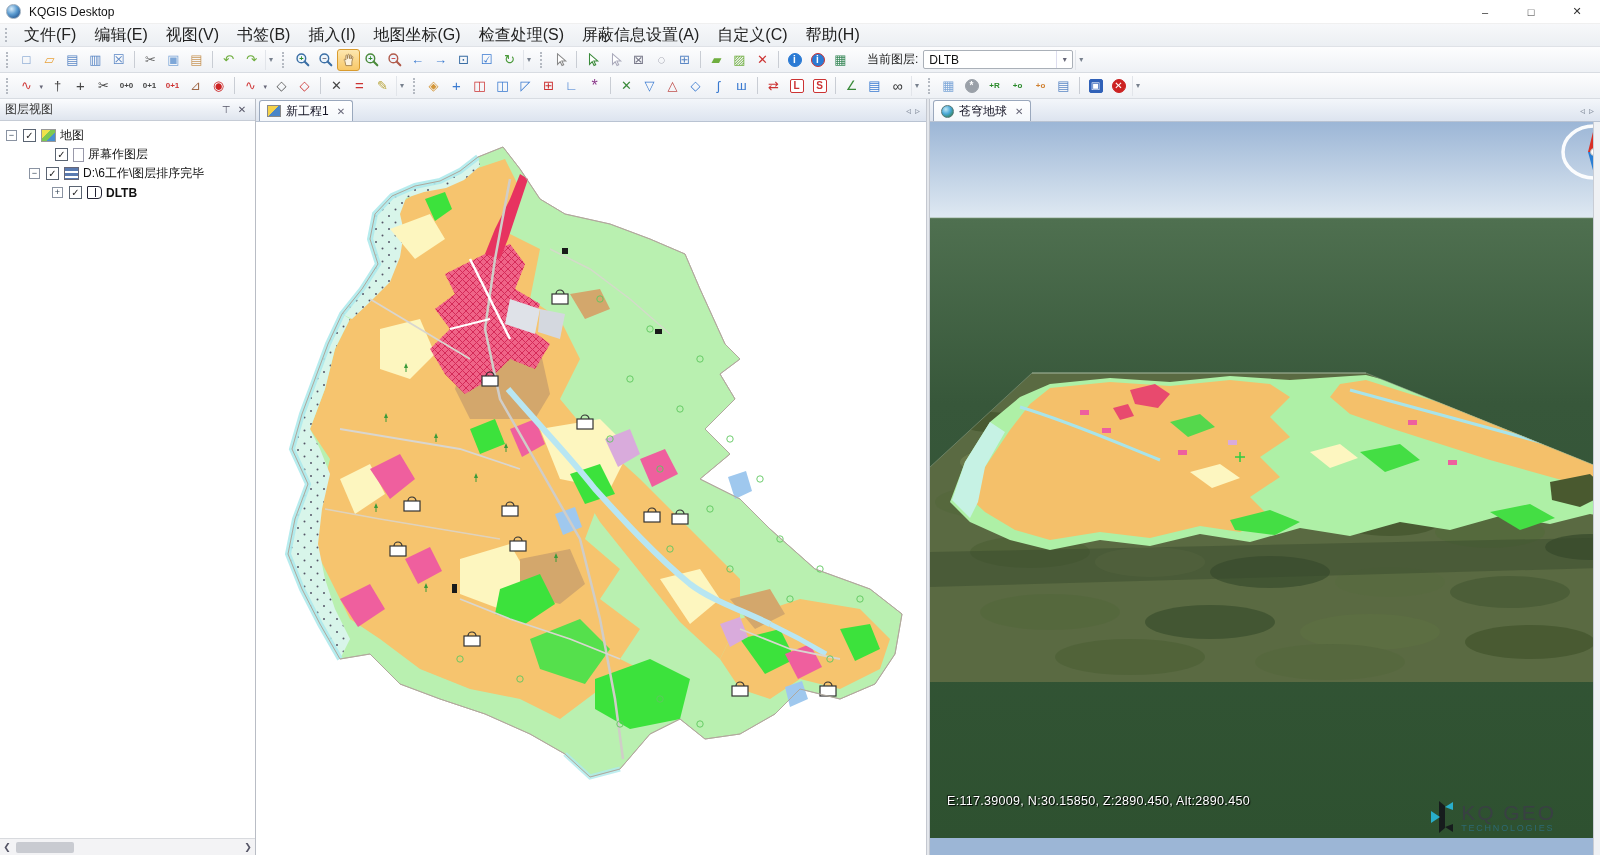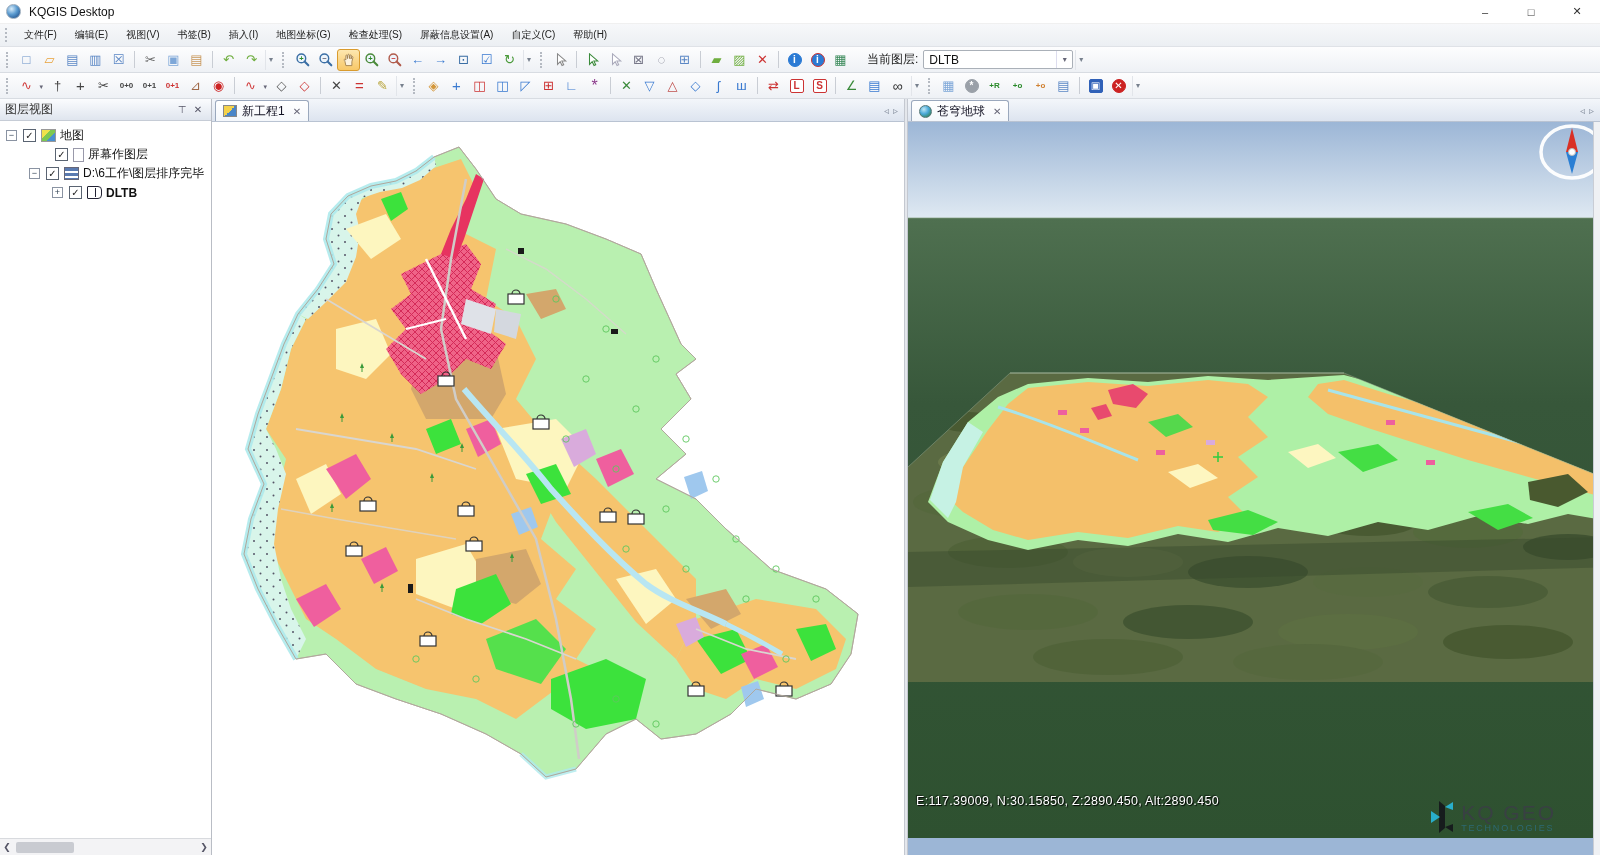--- a/index.html
+++ b/index.html
@@ -9,41 +9,41 @@
   
   .titlebar{height:24px;background:#fff;display:flex;align-items:center;padding-left:6px;flex:none;border-bottom:1px solid #f0f0f0}
   .appicon{width:15px;height:15px;border-radius:50%;background:radial-gradient(circle at 35% 30%,#d8ecfa,#5b9bd0 45%,#1f4f8a 90%);border:1px solid #9ab;flex:none}
   .apptitle{font-size:12px;color:#111;margin-left:8px}
   .winbtns{margin-left:auto;display:flex;height:100%}
   .winbtn{width:46px;display:flex;align-items:center;justify-content:center;font-size:11px;color:#333;cursor:default}
 
   
   .menubar{height:23px;background:linear-gradient(#f7f8fa,#eceff3);display:flex;align-items:center;flex:none;border-bottom:1px solid #dfe2e7;padding-left:2px}
   .menugrip{width:5px;height:14px;border-left:2px dotted #b5bac2;margin:0 5px 0 3px}
-  .menuitem{font-size:10px;color:#222;padding:3px 9px;white-space:nowrap}
+  .menuitem{font-size:16px;color:#222;padding:3px 9px;white-space:nowrap}
 
   
   .toolbar{height:26px;background:linear-gradient(#fdfdfe,#eef1f5);display:flex;align-items:center;flex:none;border-bottom:1px solid #d8dce2;padding:0 2px;overflow:hidden}
   .grip{width:5px;height:16px;border-left:2px dotted #b5bac2;margin:0 4px;flex:none}
   .tsep{width:1px;height:17px;background:#c9cdd4;margin:0 4px;flex:none}
   .tbtn{width:23px;height:22px;display:flex;align-items:center;justify-content:center;font-size:13px;flex:none;border:1px solid transparent;border-radius:3px;position:relative;cursor:default}
   .tbtn.active{background:linear-gradient(#fde7b0,#f8c868);border:1px solid #d99b2e}
   .tbtn .caret{position:absolute;right:-6px;font-size:7px;color:#667;top:7px}
   .tbtn.hascaret{margin-right:8px}
   .txt{font-size:8px;font-weight:bold;letter-spacing:0}
   .badge{min-width:14px;height:14px;display:flex;align-items:center;justify-content:center;font-size:10px;font-weight:bold;border-radius:2px;padding:0 1px}
   .ovf{width:11px;height:20px;display:flex;align-items:center;justify-content:center;font-size:8px;color:#78818e;flex:none;border-left:1px solid #e2e5ea;margin:0 2px}
   .tlabel{font-size:12px;color:#222;margin:0 5px 0 15px;white-space:nowrap}
   .combo{width:150px;height:19px;background:#fff;border:1px solid #aab0b8;display:flex;align-items:center;font-size:12px;color:#111;padding-left:5px;border-radius:2px}
   .combo .cv{flex:1}
   .combo .ca{width:16px;color:#667;font-size:8px;text-align:center;border-left:1px solid #dde;align-self:stretch;display:flex;align-items:center;justify-content:center}
 
   
   .main{flex:1;display:flex;min-height:0}
-  .leftpanel{width:212px;flex:none;background:#fff;border-right:1px solid #b9bdc5;display:flex;flex-direction:column}
+  .leftpanel{width:256px;flex:none;background:#fff;border-right:1px solid #b9bdc5;display:flex;flex-direction:column}
   .panelhdr{height:22px;background:linear-gradient(#fbfcfe,#dfe5ee);border-bottom:1px solid #c6ccd6;display:flex;align-items:center;padding:0 5px;flex:none}
   .panelhdr .ttl{font-size:12px;color:#333;flex:1}
   .panelhdr .hbtn{font-size:10px;color:#556;width:16px;text-align:center}
   .tree{flex:1;padding-top:5px;overflow:hidden}
   .trow{height:19px;display:flex;align-items:center;font-size:12px;color:#111;white-space:nowrap}
   .exp{width:11px;height:11px;border:1px solid #8a93a2;background:#fff;font-size:9px;line-height:8px;text-align:center;color:#345;flex:none}
   .chk{width:13px;height:13px;border:1px solid #5a6472;background:#fff;font-size:10px;line-height:11px;text-align:center;color:#222;margin-left:6px;flex:none}
   .ti{width:15px;height:13px;display:inline-block;margin:0 4px 0 5px;flex:none}
   .ti-map{background:linear-gradient(135deg,#f0e24a 0 35%,#7ec850 35% 65%,#4a90d0 65%);border:1px solid #999}
   .ti-page{background:#fff;border:1px solid #99a;width:11px;height:14px}
@@ -64,21 +64,21 @@
   .tab .tclose{font-size:10px;color:#667;margin-left:3px}
   .tabicon-map{width:14px;height:12px;background:linear-gradient(135deg,#f5d24a 0 50%,#4a86c8 50%);border:1px solid #888;flex:none}
   .tabicon-globe{width:13px;height:13px;border-radius:50%;background:radial-gradient(circle at 35% 30%,#bfe8f5,#49a8d8 45%,#2a7a3a 95%);border:1px solid #577;flex:none}
   .tabnav{margin-left:auto;display:flex;align-items:center;gap:4px;padding:0 6px;align-self:center}
   .tabnav span{font-size:10px;color:#8a93a2}
   .canvas{flex:1;position:relative;background:#fff;overflow:hidden}
   .splitter{width:4px;flex:none;background:#e4e7ec;border-left:1px solid #c4c8d0;border-right:1px solid #c4c8d0}
 
   
   .globecanvas{flex:1;position:relative;overflow:hidden;background:#9cb6d6}
-  .coordtext{position:absolute;left:8px;top:672px;font-size:12.5px;color:#fff;text-shadow:1px 1px 1px #000,-1px -1px 1px #00000088;letter-spacing:.3px}
+  .coordtext{position:absolute;left:17px;top:672px;font-size:12.5px;color:#fff;text-shadow:1px 1px 1px #000,-1px -1px 1px #00000088;letter-spacing:.3px}
   .kqlogo{position:absolute;right:44px;bottom:22px;display:flex;align-items:center;gap:6px;opacity:.92}
   .kqtext .l1{font-size:21px;color:#3a3f45;letter-spacing:2px;line-height:21px}
   .kqtext .l2{font-size:9px;color:#2d6b78;letter-spacing:1.8px}
   .rightstrip{position:absolute;right:0;top:0;bottom:0;width:7px;background:#eff1f4;border-left:1px solid #c9cdd5}
 
   
   .statusbar{height:17px;flex:none;background:linear-gradient(#f6f7f9,#e2e6ec);border-top:1px solid #b5bac2;display:flex;align-items:center;font-size:11.5px;color:#222}
   .stmsg{padding-left:6px;flex:1}
   .stseg{border-left:1px solid #c3c7ce;height:100%;display:flex;align-items:center;padding:0 8px;white-space:nowrap}
   .stgrip{width:16px;height:100%;background:repeating-linear-gradient(135deg,transparent 0 3px,#b8bcc4 3px 4px)}

